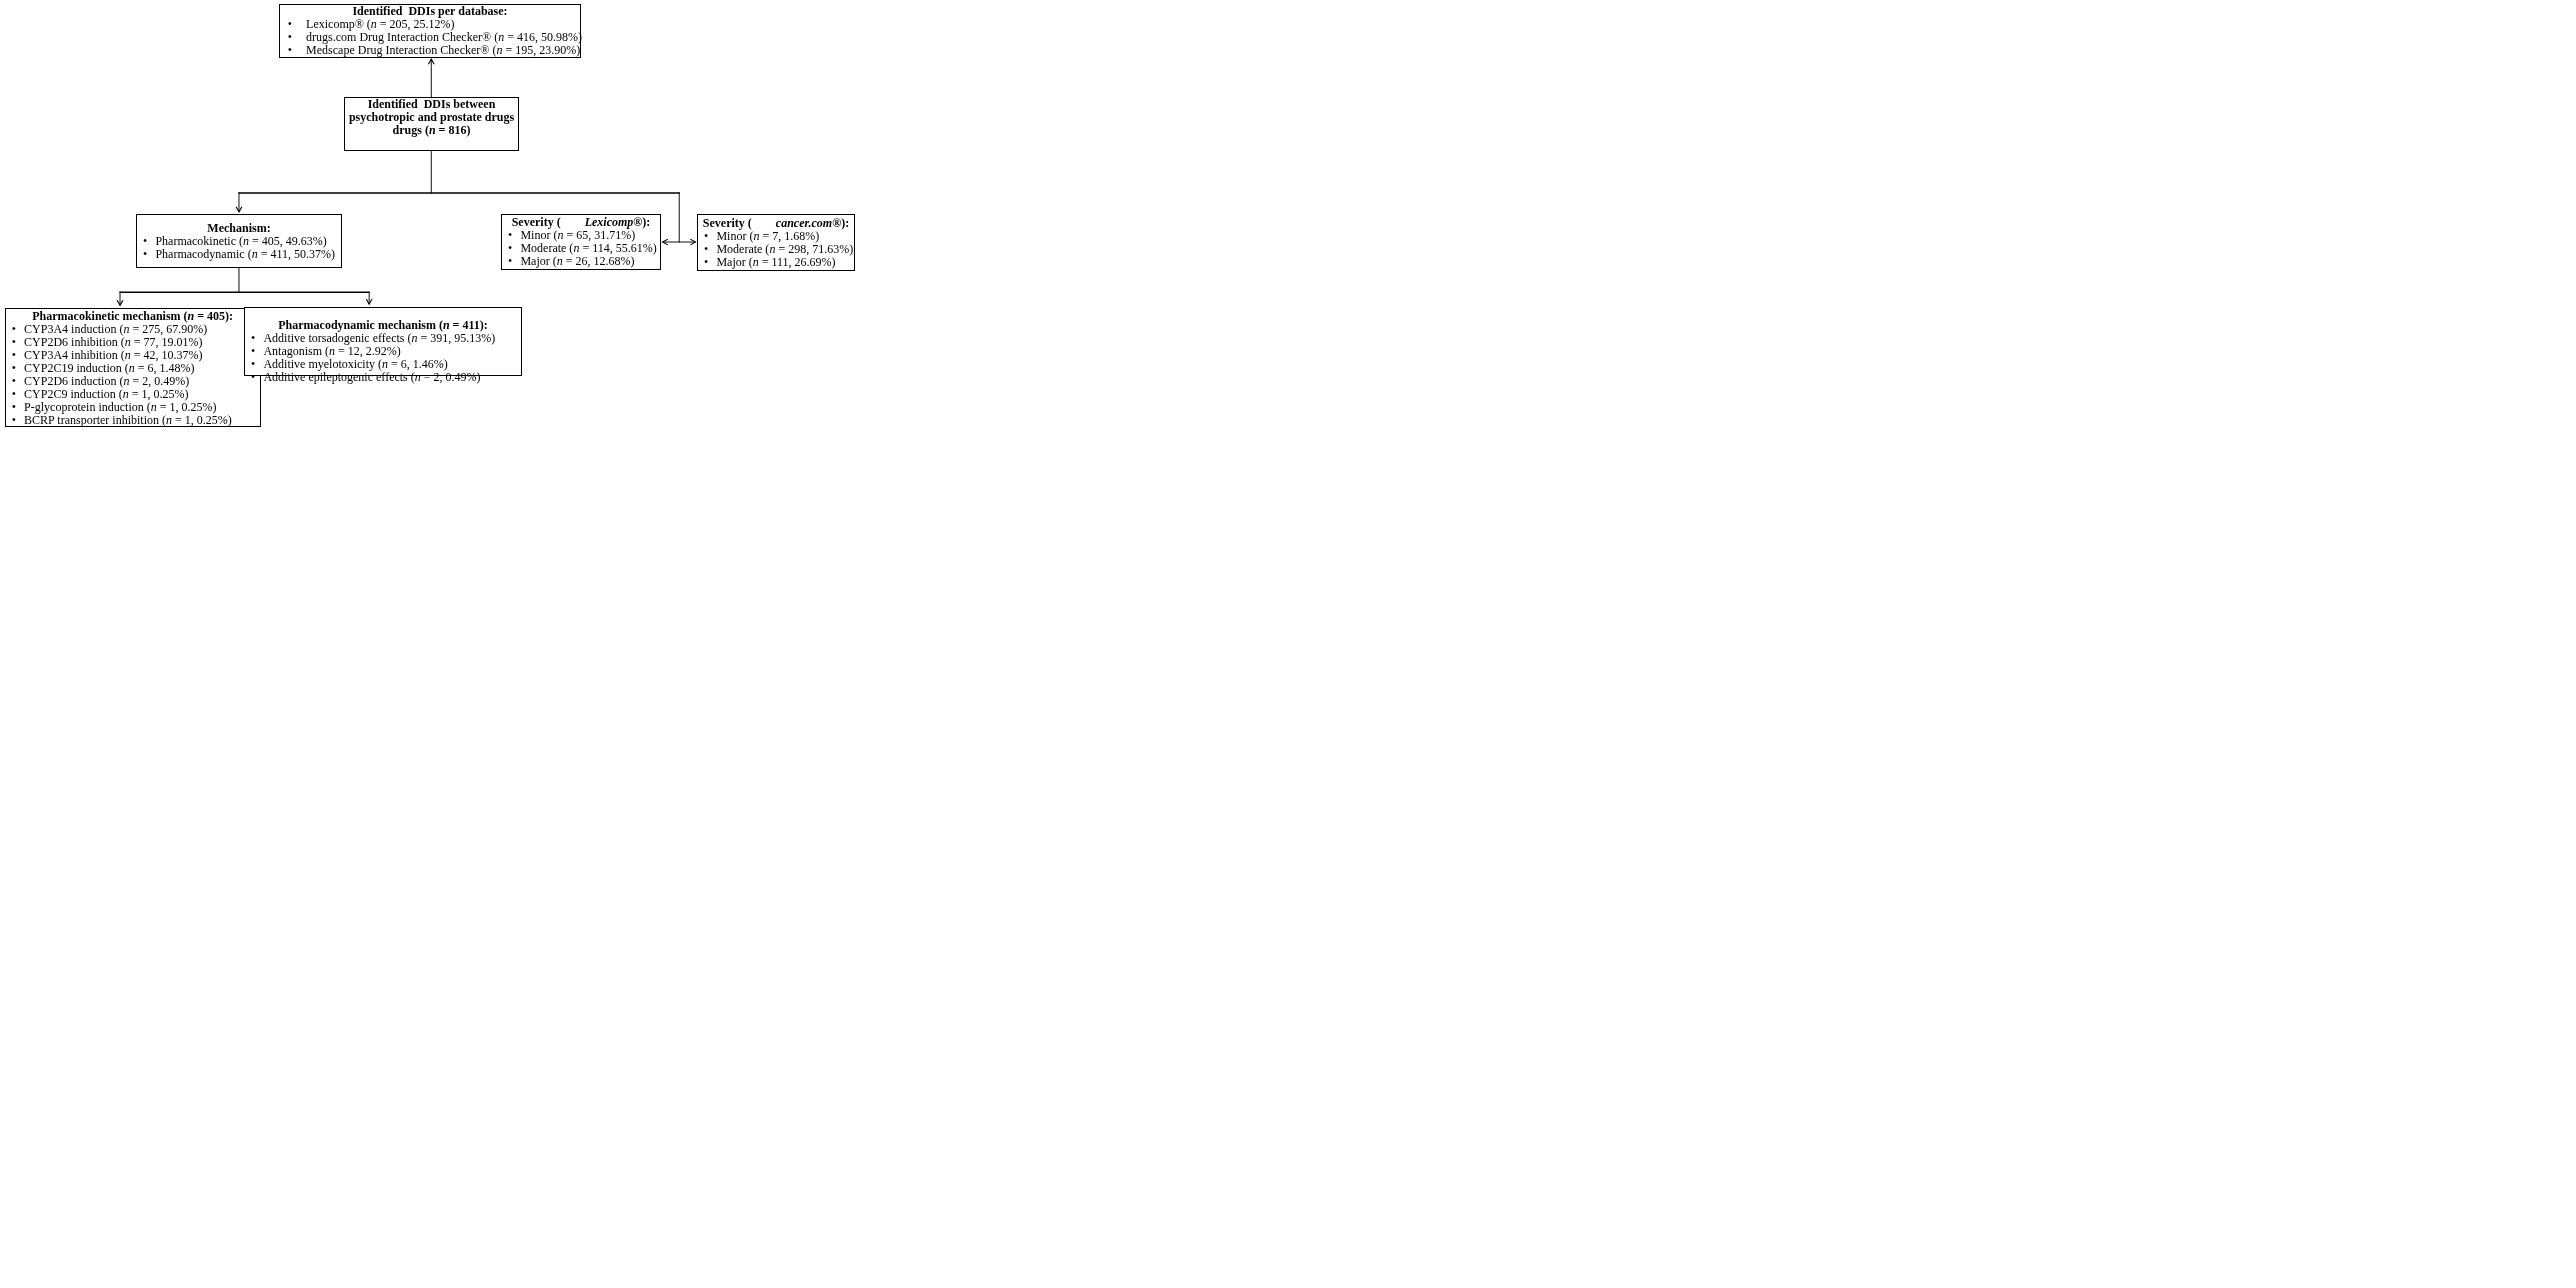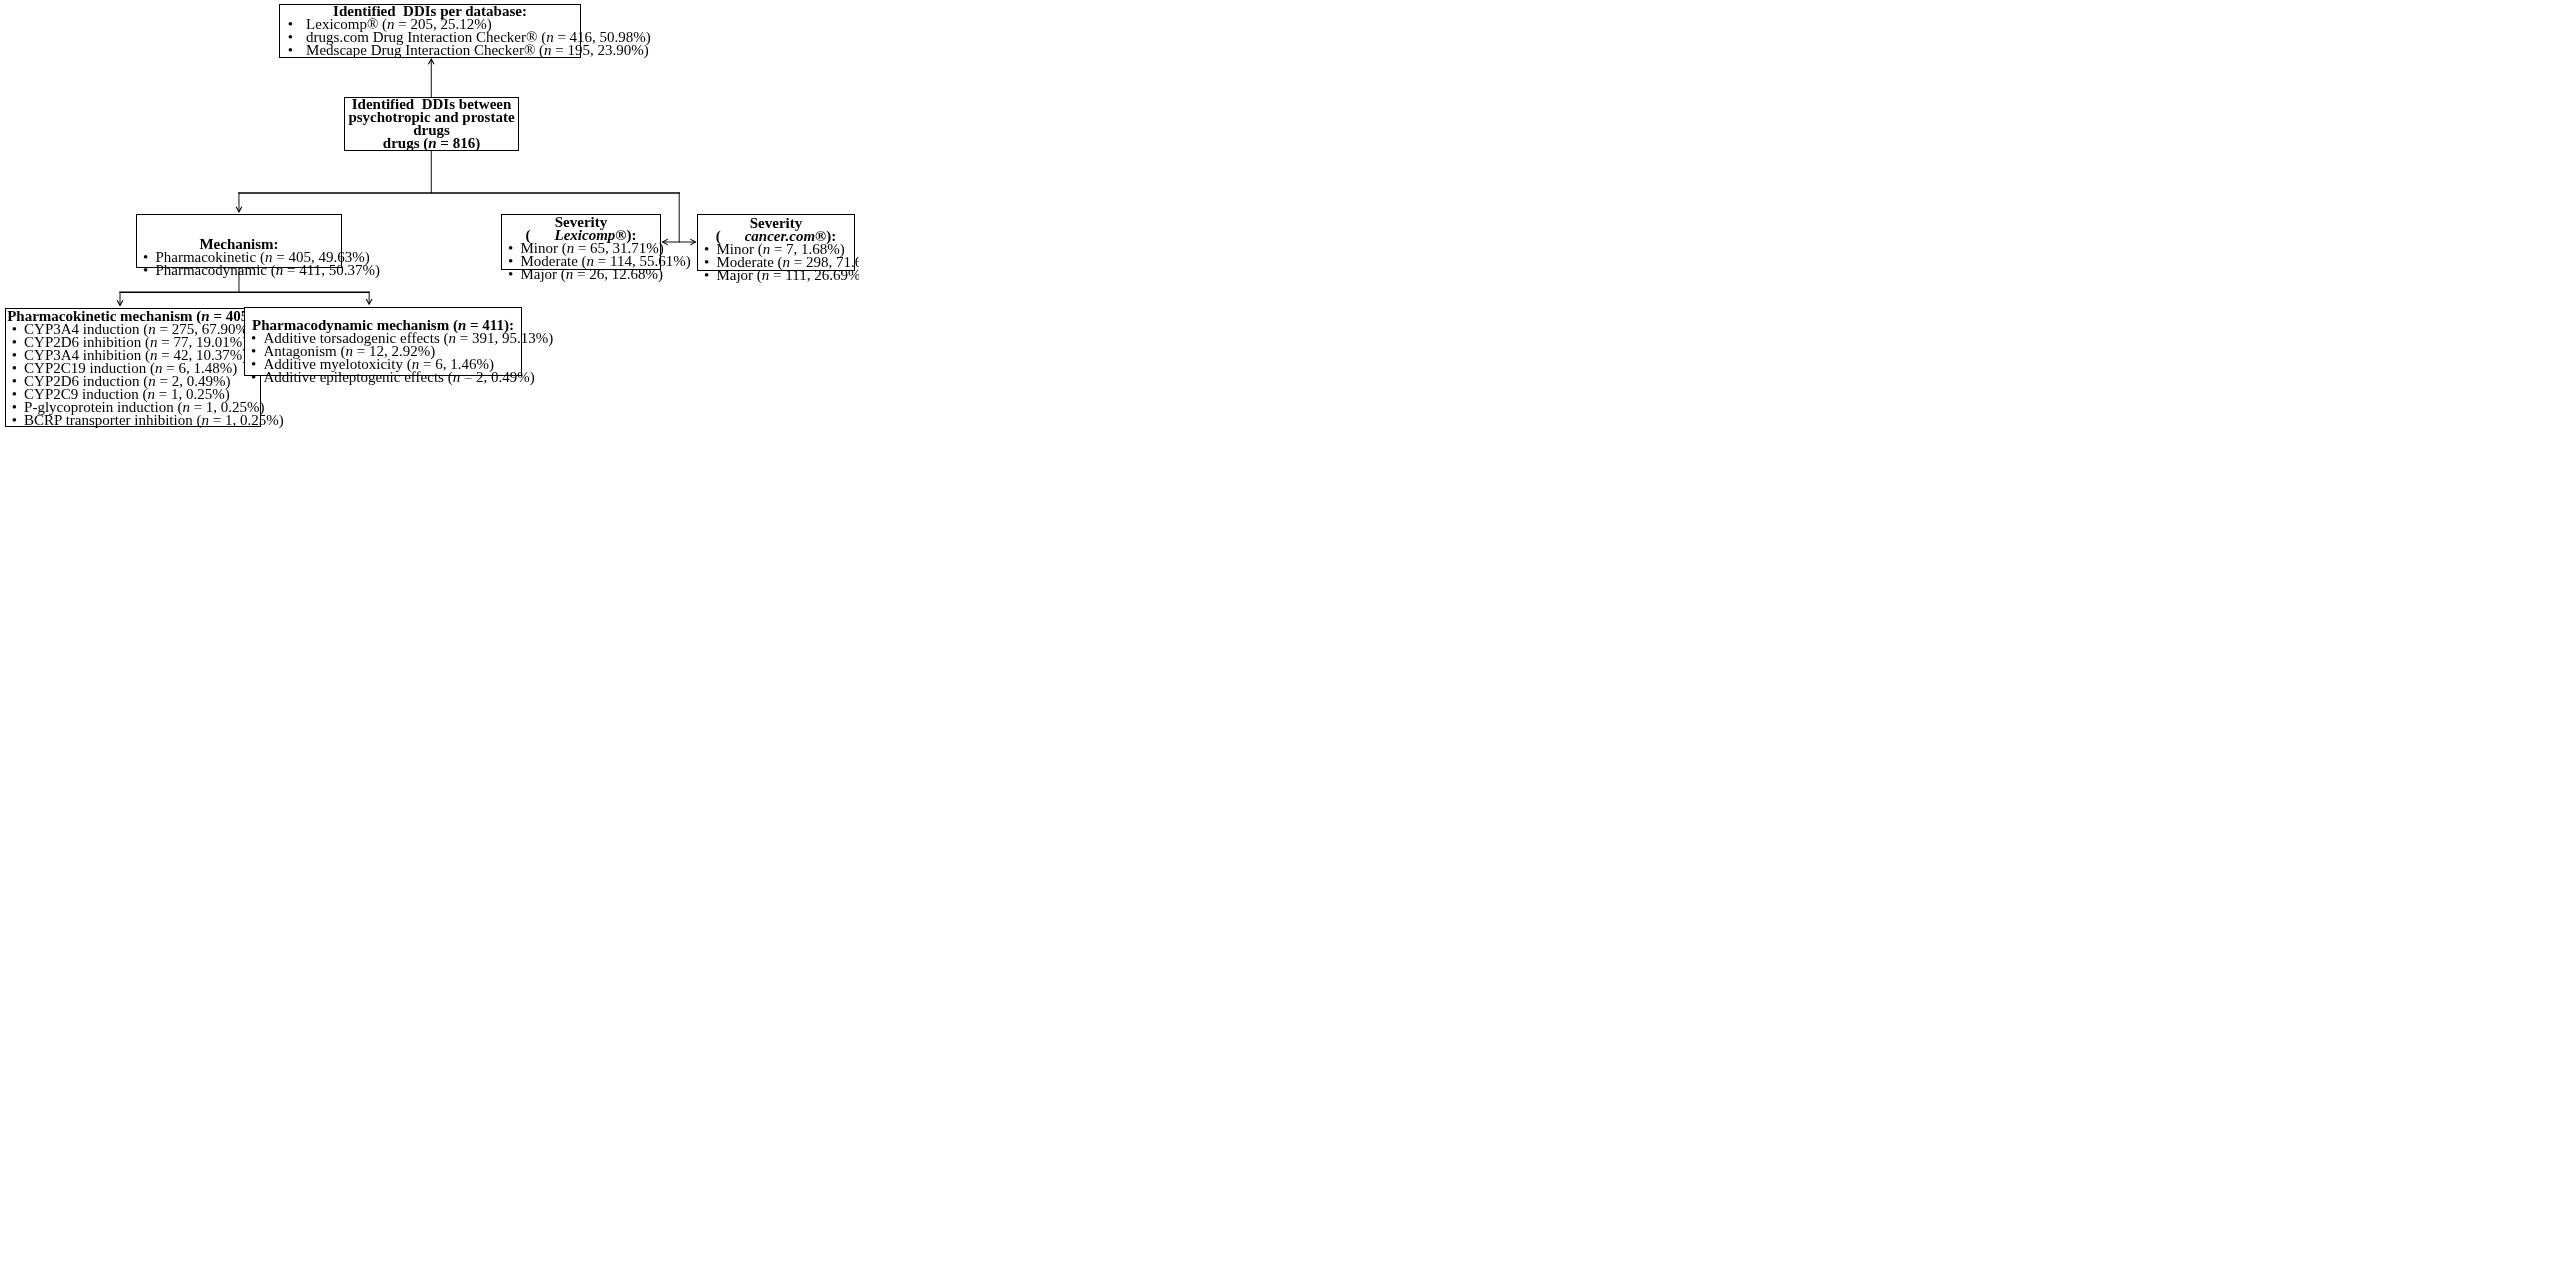--- a/index.html
+++ b/index.html
@@ -10,35 +10,35 @@
     width: 859px;
     height: 429px;
     background: #ffffff;
     overflow: hidden;
   }
   svg.connectors { position: absolute; left: 0; top: 0; width: 100%; height: 100%; }
   .box {
     position: absolute;
     border: 1.5px solid #000;
     background: #fff;
-    font-size: 15px;
+    font-size: 12px;
     line-height: 13px;
   }
   .box-title { font-weight: bold; text-align: center; white-space: pre-wrap; }
   .box-title i, .txt i { font-style: italic; }
   ul.bullets { list-style: none; margin: 0; padding: 0; }
   li.item { display: flex; white-space: nowrap; }
   .bullet { flex: none; width: 12.4px; margin-left: 6px; }
   .db-box .bullet { width: 18.4px; margin-left: 7.7px; }
   .it { font-style: italic; padding-left: 24px; }
   .center-col { display: flex; flex-direction: column; justify-content: flex-start; height: 100%; }
   
   #db-box   { left: 279px;  top: 3.6px;   width: 302px; height: 54px;  padding-top: 0.6px; }
   #total-box{ left: 344px;  top: 97px; width: 175px; height: 54px; }
-  #mech-box { left: 136px;  top: 214px; width: 206px; height: 54px;  padding-top: 23px; }
+  #mech-box { left: 136px;  top: 214px; width: 206px; height: 54px;  padding-top: 7px; }
   #sevlex-box { left: 501px;  top: 214px; width: 160px; height: 56px; padding-top: 1.2px; }
   #sevdc-box  { left: 697px; top: 214px; width: 158px; height: 57px; padding-top: 1.8px; }
   #pk-box   { left: 4.7px;    top: 308px; width: 256px; height: 119px; padding-top: 0.6px; }
   #pd-box   { left: 244px;  top: 307px; width: 278px; height: 69px; padding-top: 11px; }
 </style>
 </head>
 <body>
 
 <div class="canvas">
 

